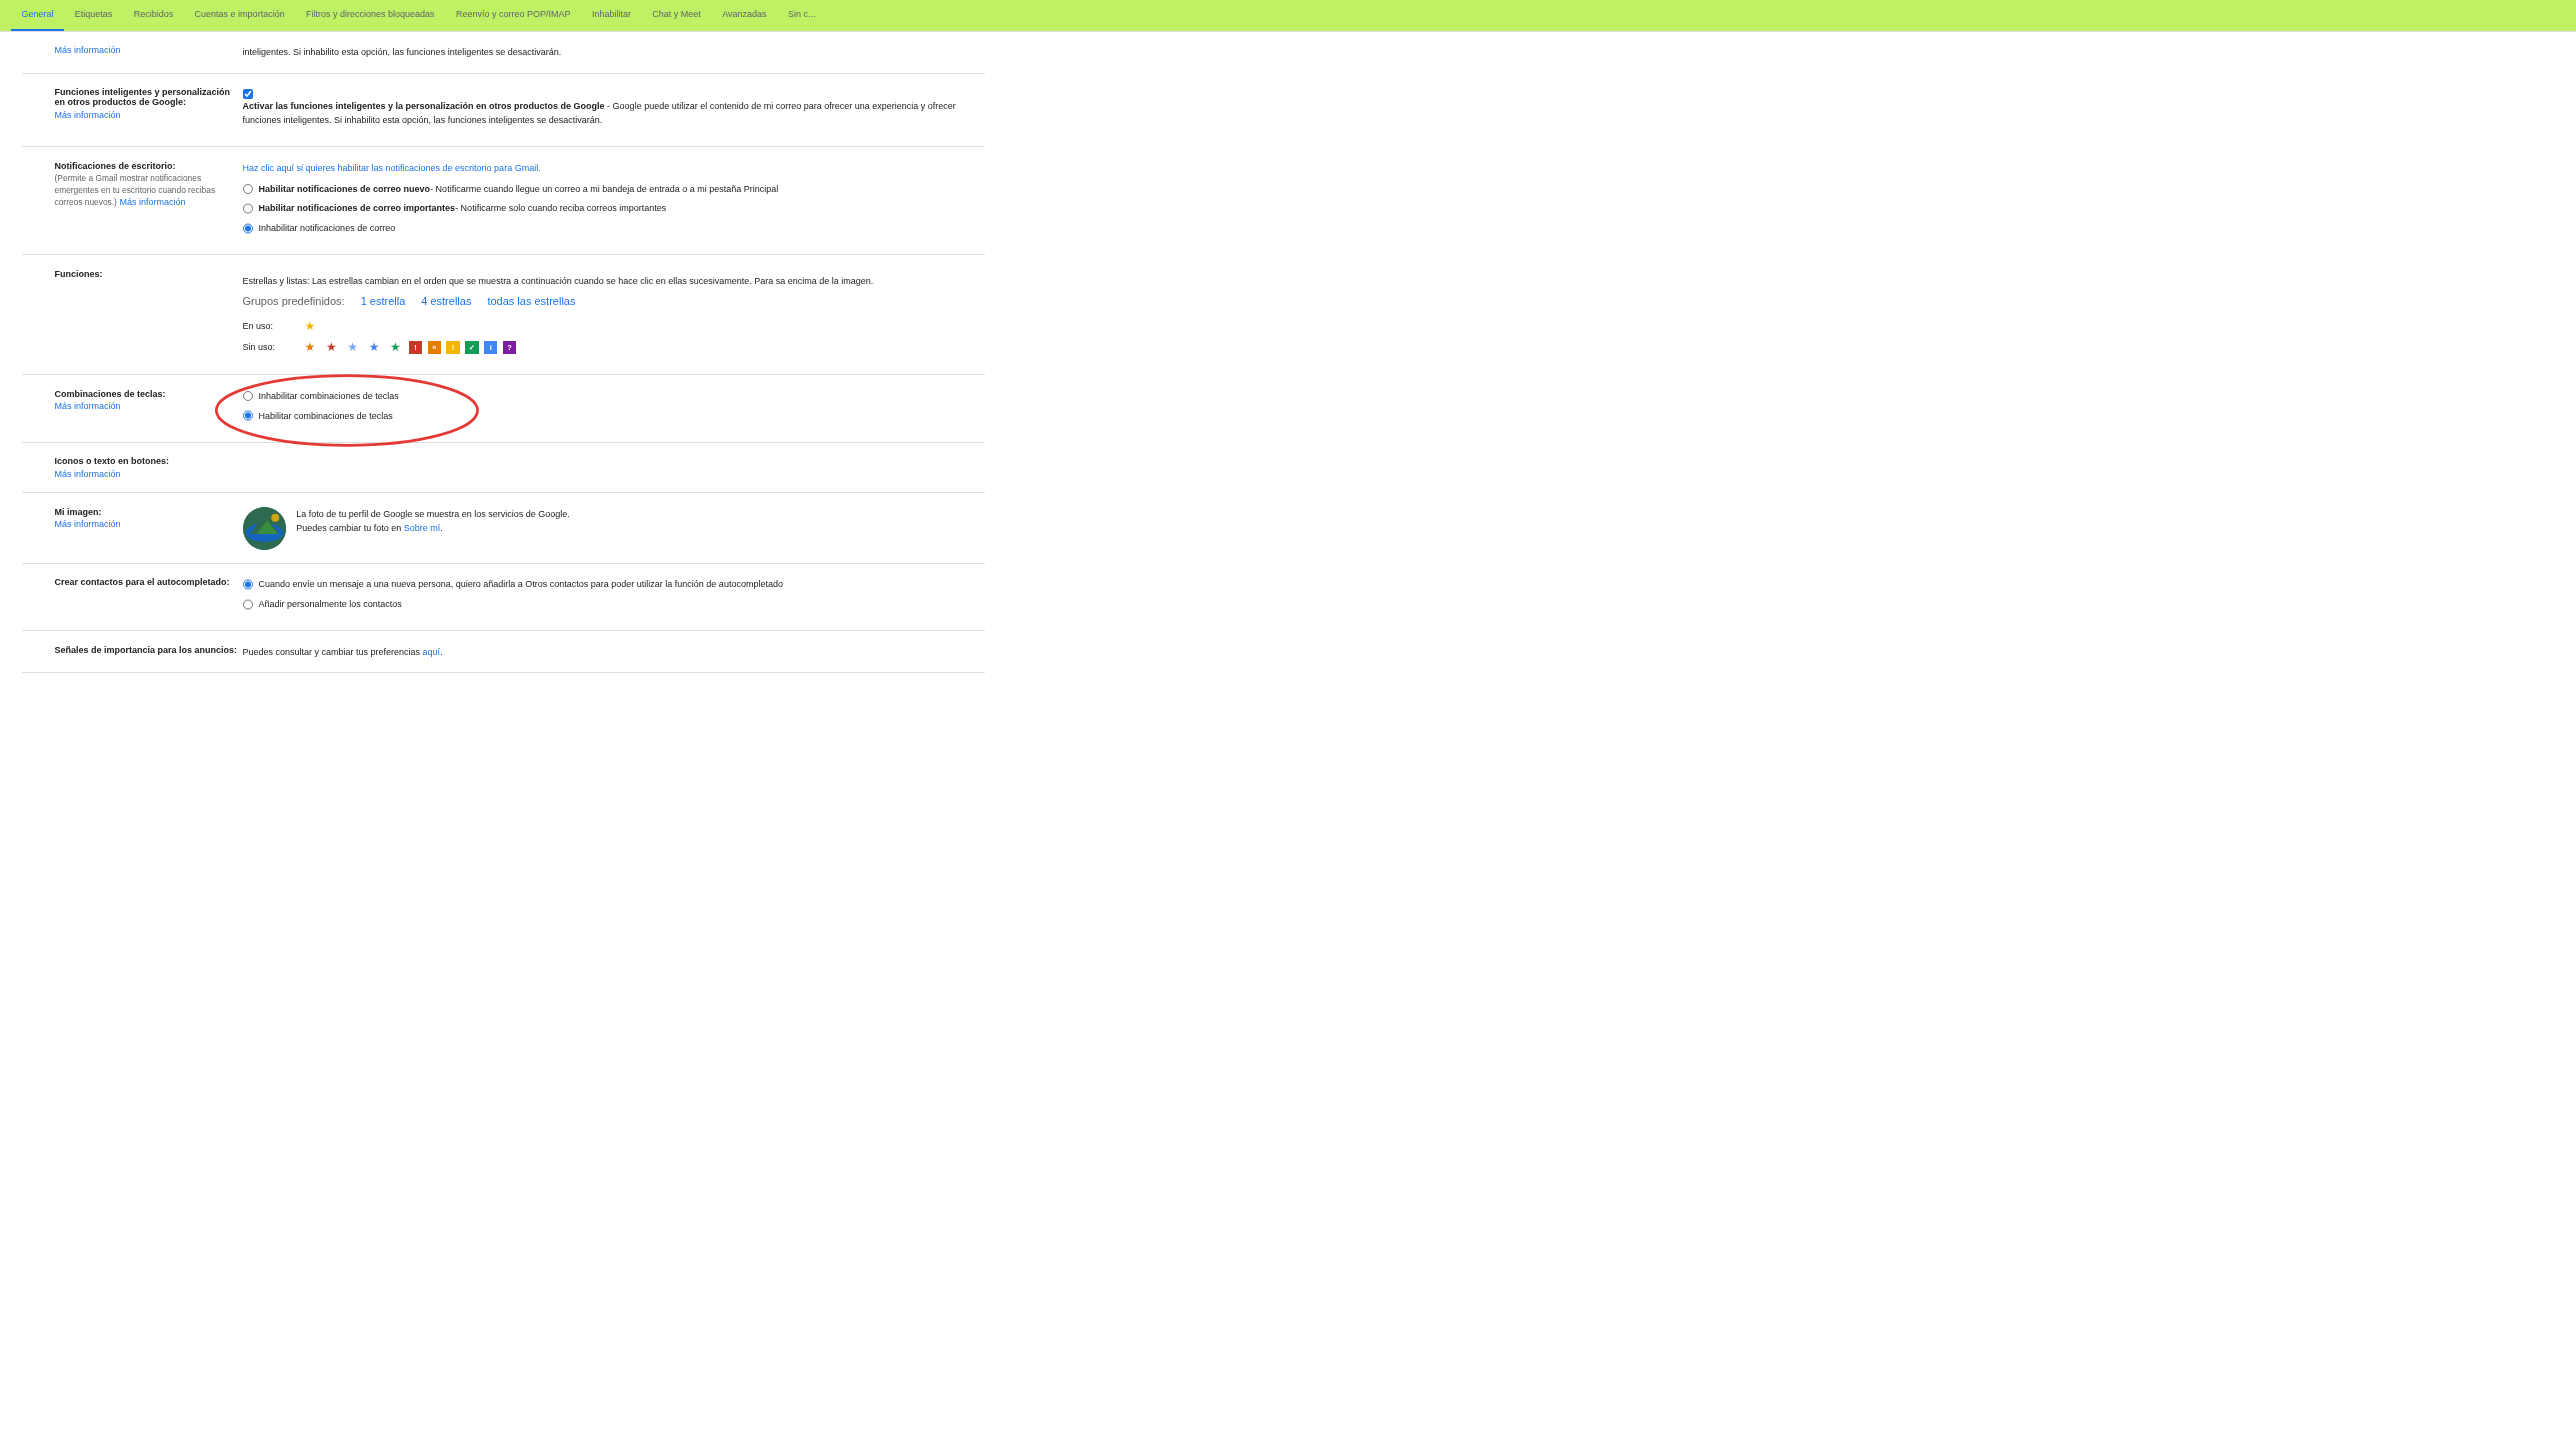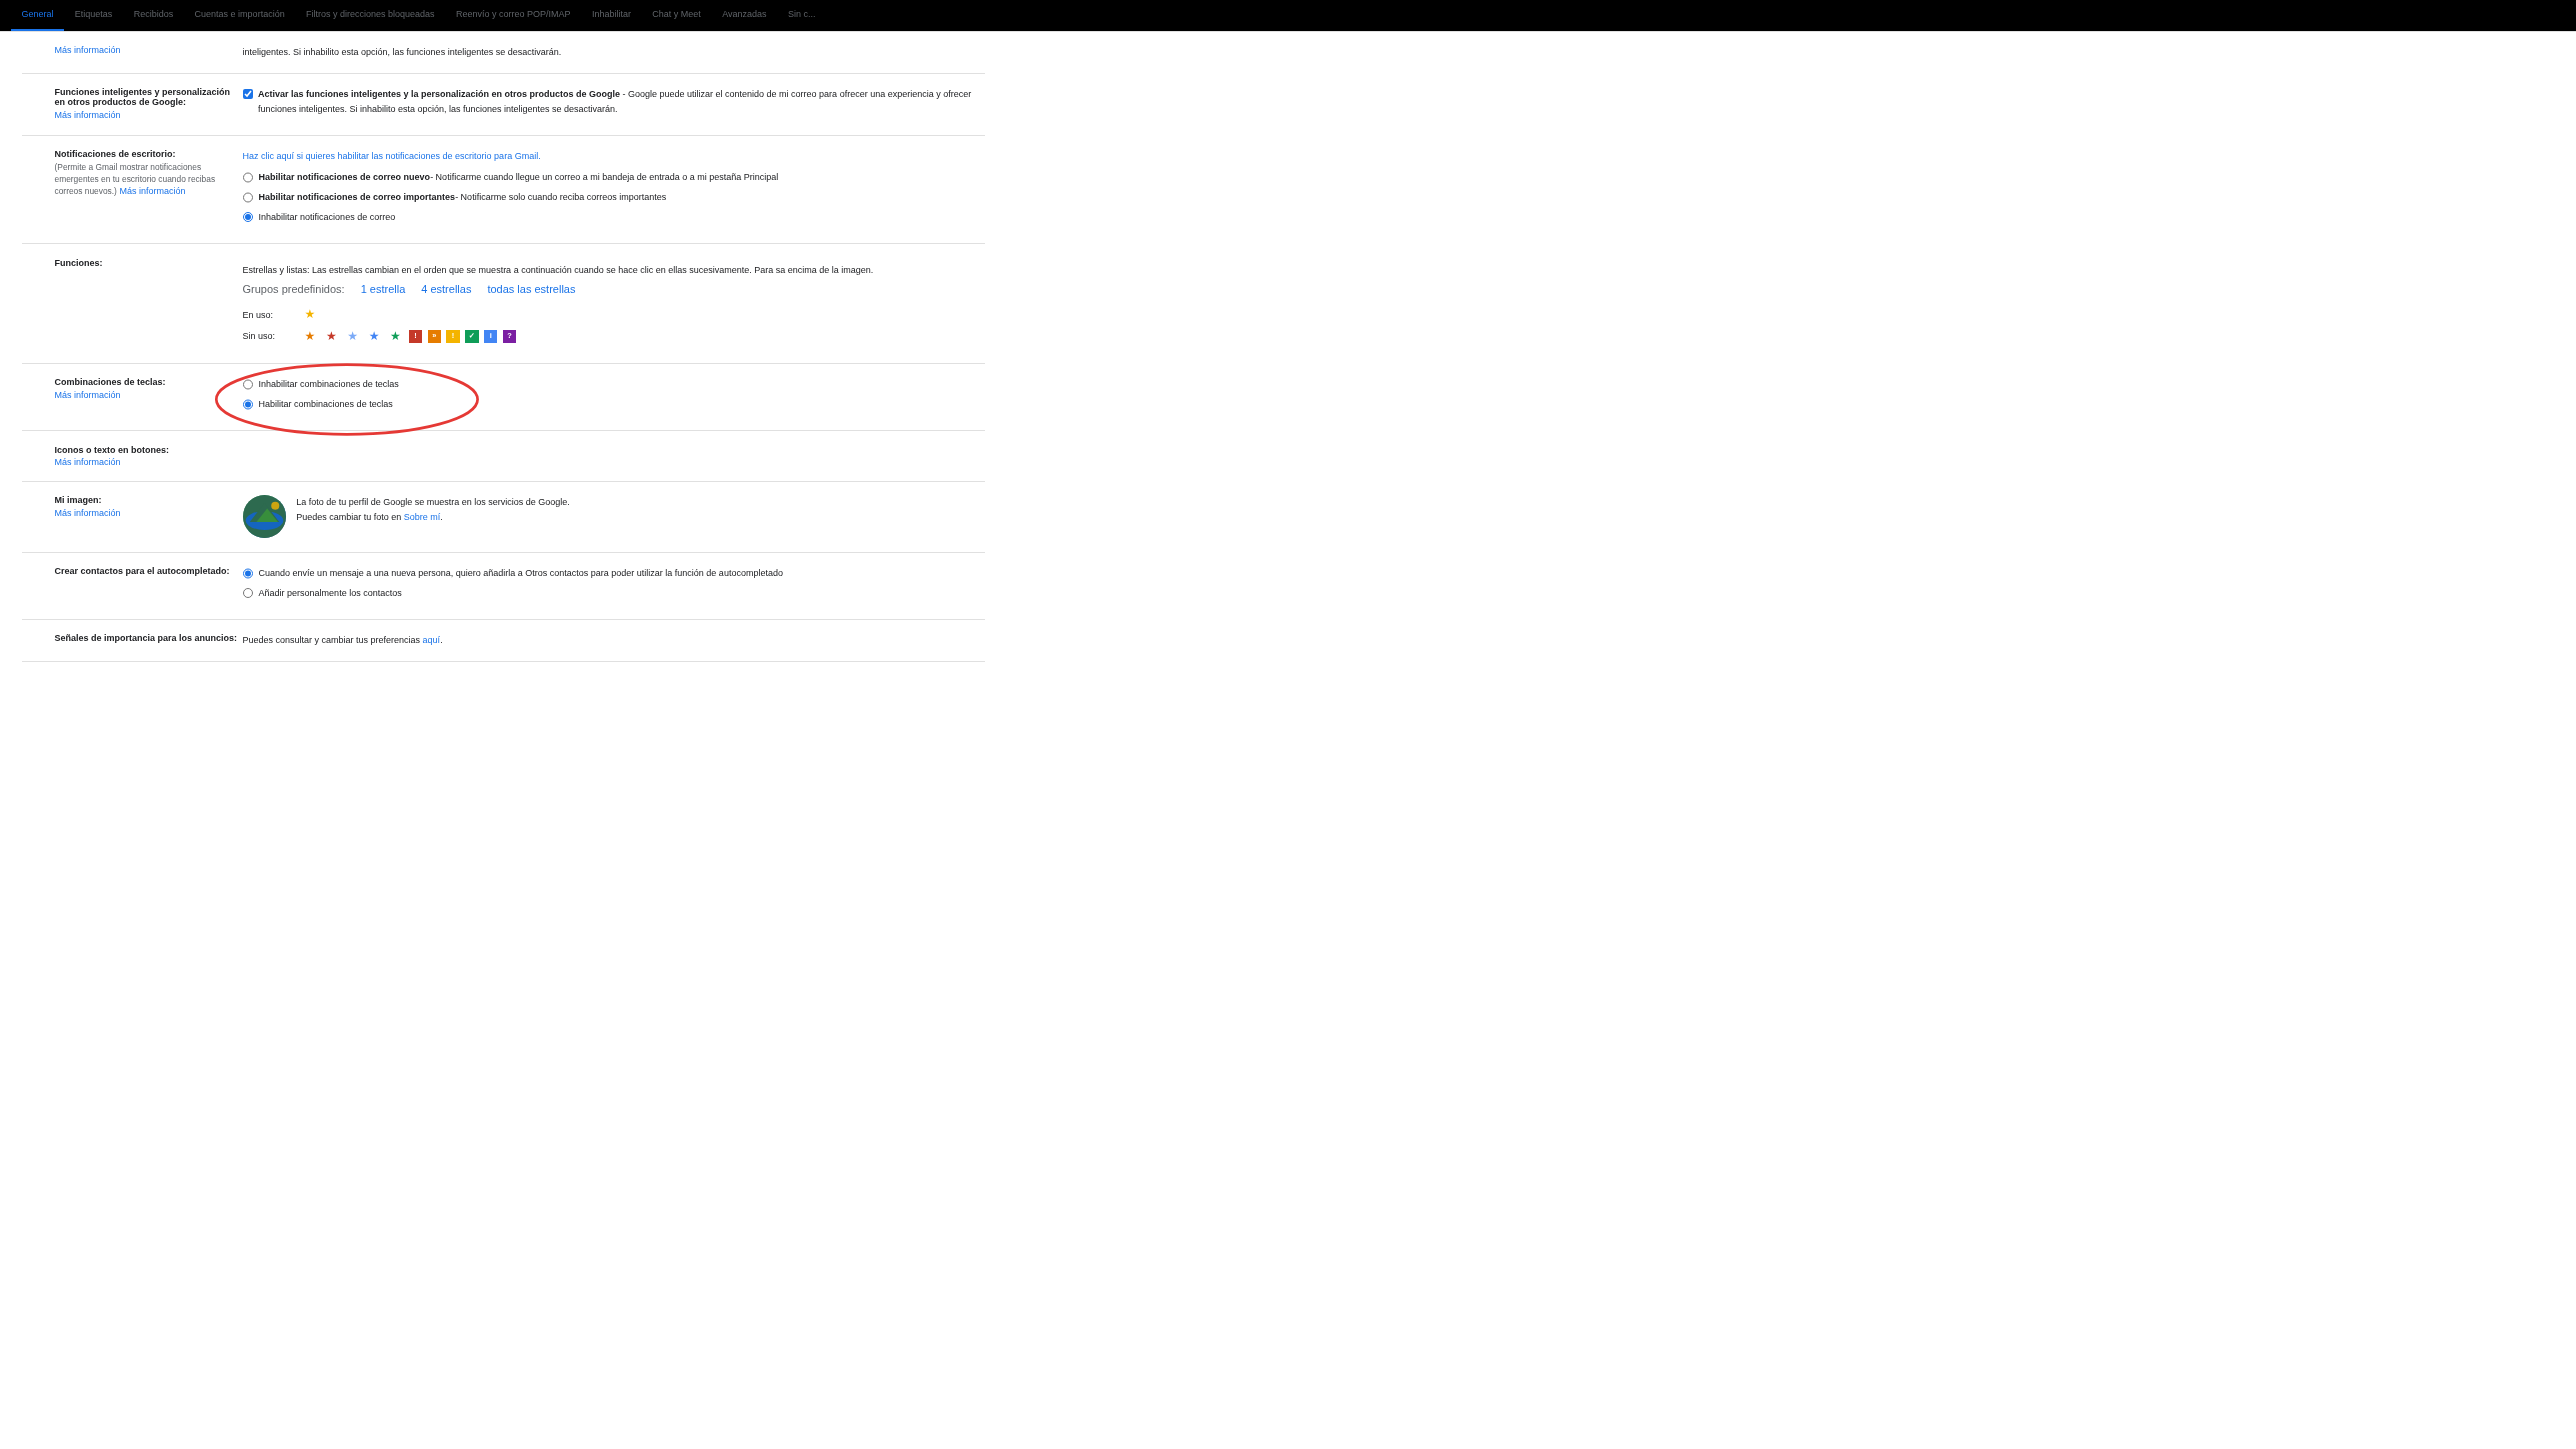--- a/index.html
+++ b/index.html
@@ -9,21 +9,21 @@
       color: #202124;
       background: #fff;
       overflow-x: hidden;
     }
 
     
     .nav-tabs {
       display: flex;
       border-bottom: 0.7px solid #e0e0e0;
       padding: 0 10.7px;
-      background: #000000;
+      background: #bef264;
       position: sticky;
       top: 0;
       z-index: 10;
     }
     .nav-tab {
       padding: 9.4px 10.7px;
       font-size: 9px;
       color: #5f6368;
       cursor: pointer;
       white-space: nowrap;
@@ -79,20 +79,21 @@
       color: #1a73e8;
       text-decoration: none;
       cursor: pointer;
     }
 
     
     .checkbox-row {
       display: flex;
       align-items: flex-start;
       margin-bottom: 5.4px;
+      flex-direction: column;
     }
     .checkbox-row input[type="checkbox"] {
       margin-right: 5.4px;
       margin-top: 1.3px;
       width: 10px;
       height: 10px;
       accent-color: #1a73e8;
       flex-shrink: 0;
     }
 

